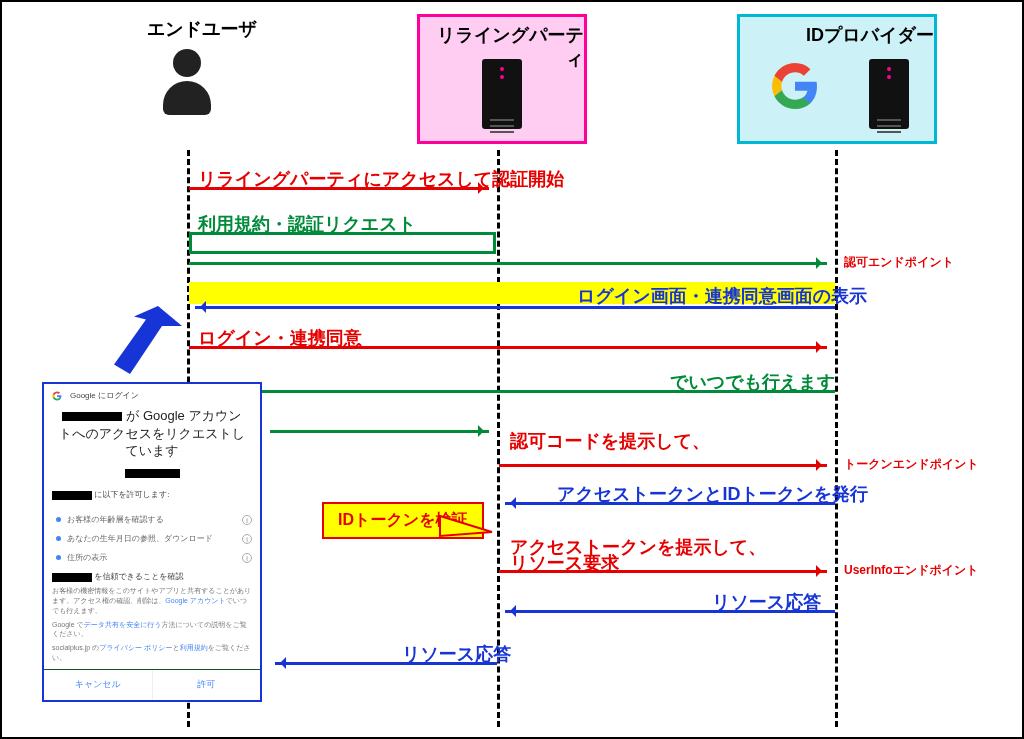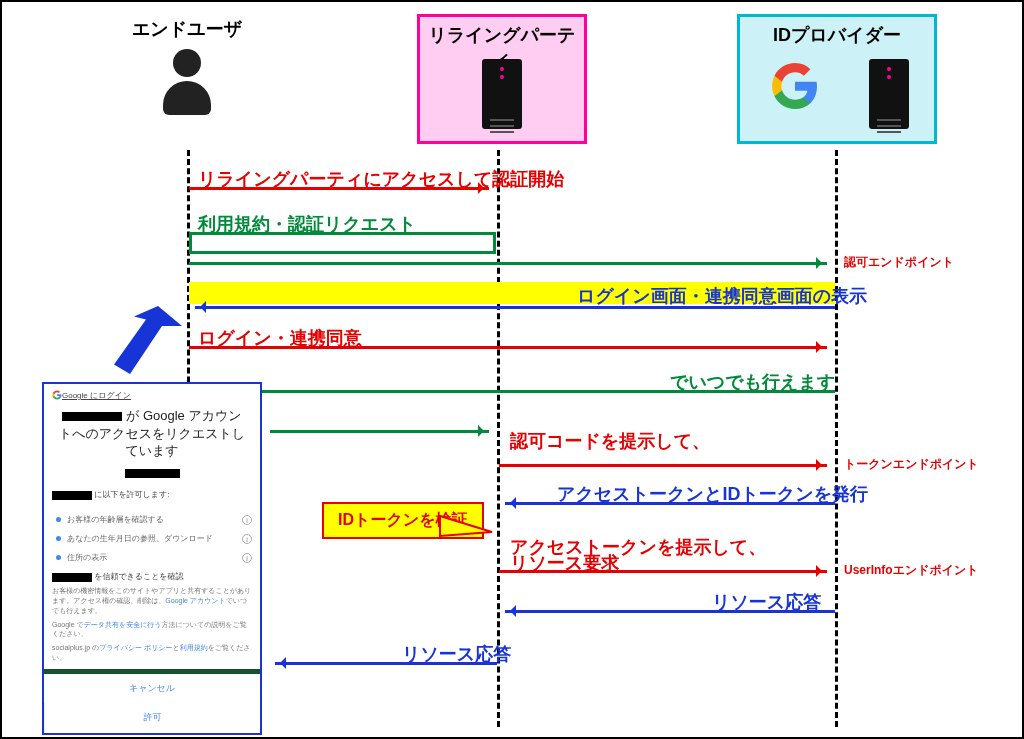--- a/index.html
+++ b/index.html
@@ -12,21 +12,21 @@
   .canvas {
     position: relative;
     width: 1024px;
     height: 739px;
     border: 2px solid #000;
     background: #fff;
     overflow: hidden;
   }
   .actor {
     position: absolute;
-    text-align: center;
+    text-align: right;
   }
   .actor-label {
     font-weight: bold;
     font-size: 18px;
     margin-bottom: 6px;
   }
   
   .user { left: 115px; top: 15px; width: 140px; }
   .user-icon {
     width: 60px;
@@ -158,36 +158,36 @@
     position: absolute;
     left: 40px; top: 380px;
     width: 220px;
     border: 2px solid #1735d6;
     background: #fff;
     font-size: 8px;
     color: #555;
     padding: 6px 8px 0;
     z-index: 5;
   }
-  .consent .title-row { display:flex; align-items:flex-start; gap:0; margin-bottom:6px; color:#444;text-decoration:underline; }
+  .consent .title-row { display:flex; align-items:flex-end; gap:8px; margin-bottom:6px; color:#444; }
   .consent .g-mini { width:10px; height:10px; }
   .consent .headline { text-align:center; font-size:13px; color:#222; line-height:1.35; margin:6px 4px 8px; }
   .consent .blackbar { display:inline-block; background:#000; height:9px; vertical-align:middle; }
   .consent .blackbar.w60 { width:60px; }
   .consent .blackbar.w40 { width:40px; }
   .consent .blackbar.w55 { width:55px; }
   .consent .perm-head { font-size:8px; margin:4px 0 14px; color:#444; }
   .consent ul { list-style:none; padding:0 0 0 4px; margin:0 0 8px; }
   .consent li { display:flex; align-items:center; gap:6px; color:#666; margin-bottom:8px; font-size:8px; }
   .consent li::before { content:''; width:5px; height:5px; border-radius:50%; background:#4285f4; flex:none; }
   .consent li .info { margin-left:auto; width:10px; height:10px; border:1px solid #aaa; border-radius:50%; font-size:7px; text-align:center; line-height:9px; color:#888; }
   .consent .trust-head { font-size:8px; color:#444; margin-bottom:4px; }
   .consent .fineprint { font-size:7px; color:#777; line-height:1.4; margin-bottom:4px; }
   .consent .fineprint .link { color:#4285f4; }
-  .consent .btn-row { display:flex; border-top:5px solid #14532d; margin:6px -8px 1px;flex-direction:column; }
+  .consent .btn-row { display:flex; border-top:1px solid #14532d; margin:6px -8px 1px; }
   .consent .btn-row div { flex:1; text-align:center; padding:8px 0; color:#4285f4; font-size:9px; }
   .consent .btn-row div+div { border-left:1px solid #eee; }
 
   .big-blue-arrow {
     position: absolute;
     left: 100px; top: 300px;
     width: 80px; height: 80px;
   }
 
   .endpoint-label {

